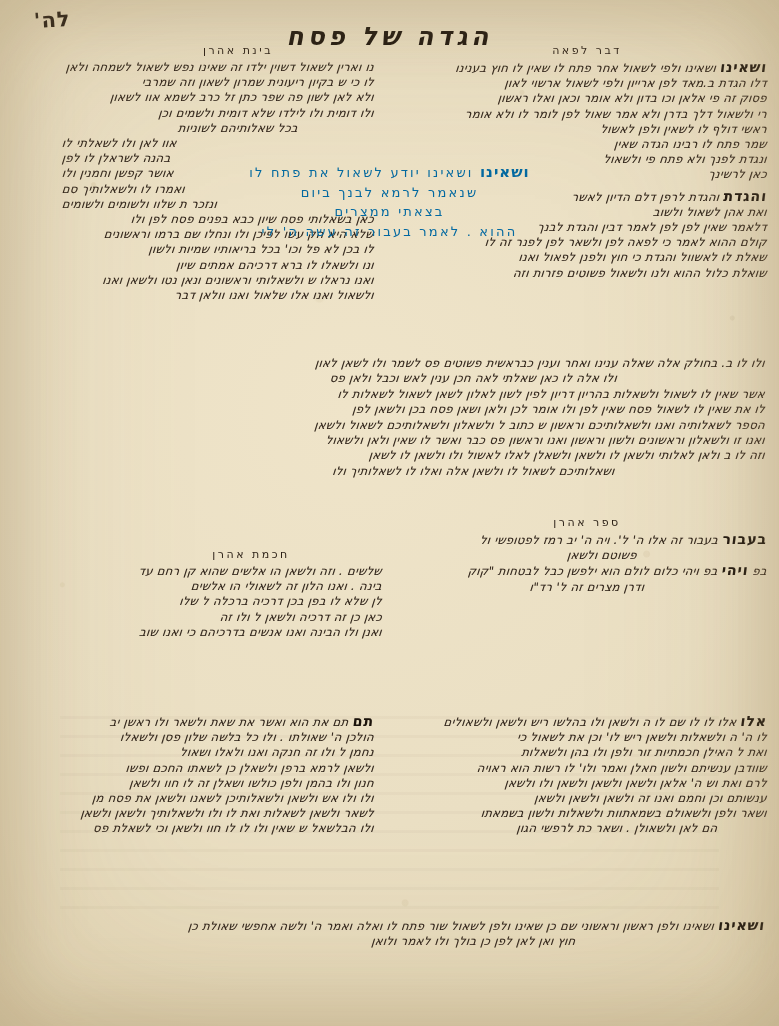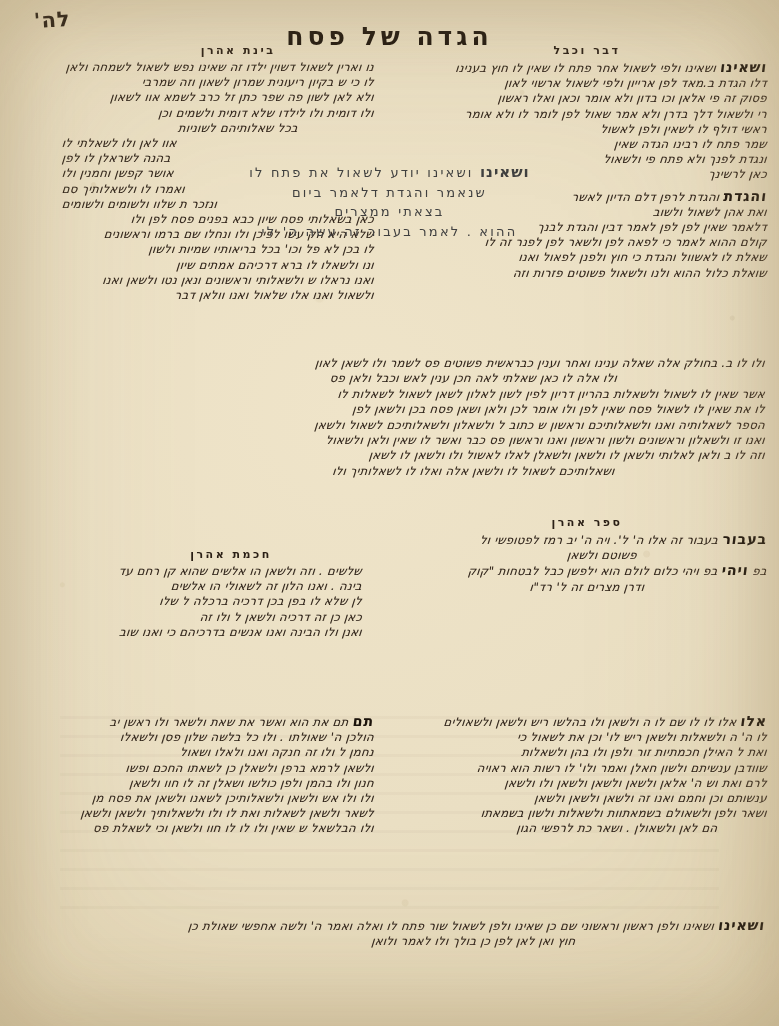--- a/index.html
+++ b/index.html
@@ -54,25 +54,26 @@
     font-size:21px;font-weight:bold;letter-spacing:1px;
     color:#201710;
     transform:rotate(-4deg);
   }
 
   
   #title{
     position:absolute;top:22px;left:0;right:0;text-align:center;
     font-size:25px;font-weight:bold;letter-spacing:4px;
     color:#1d150d;
+    font-style:italic;
   }
 
   
   .sec-head{
-    font-size:11px;letter-spacing:2.5px;font-weight:bold;
+    font-size:11px;letter-spacing:2.5px;font-weight:normal;
     color:#2a1f15;text-align:center;margin-bottom:3px;
   }
 
   
   .hwblock{ }
   .hwline{
     display:block;
     font-size:11.5px;
     line-height:15.2px;
     white-space:nowrap;
@@ -100,56 +101,56 @@
   #col-right{ right:12px; top:44px; width:360px; }
   #col-left { left:62px;  top:44px; width:312px; }
 
   
   #haggadah-block{
     position:absolute;left:0;right:0;top:163px;
     text-align:center;
   }
   #haggadah-block .hline{
     font-size:13px;letter-spacing:2.2px;line-height:19.5px;
-    color:#404040;
+    color:#0369a1;
     white-space:nowrap;
   }
   #haggadah-block .hline b{
     font-weight:bold;font-size:15px;letter-spacing:1px;
   }
 
   
   #mid-wide{
     position:absolute;left:62px;right:14px;top:356px;
   }
   #mid-wide .hwline{font-size:11.5px;line-height:15.4px;}
 
   
   #sec-sefer   {position:absolute;right:12px;top:516px;width:360px;}
-  #sec-chochmat{position:absolute;left:50px; top:548px;width:312px;}
+  #sec-chochmat{position:absolute;left:70px; top:548px;width:312px;}
   #sec-reach   {position:absolute;right:12px;top:714px;width:360px;}
   #sec-aggadat {position:absolute;left:62px; top:714px;width:312px;}
 
   
   #sec-bottom{position:absolute;left:62px;right:14px;top:918px;}
 </style>
 </head>
 <body>
 
 <div id="paper"></div>
 <div id="showthrough"></div>
 
 <div id="page">
 
   <div id="folio" class="sq">לה'</div>
 
   <div id="title" class="sq">הגדה של פסח</div>
 
   <div class="col" id="col-right">
-    <div class="sec-head sq">דבר וכבל</div>
+    <div class="sec-head sq">דבר לפאה</div>
     <div class="hwblock">
       <span class="hwline r"><b class="incipit">ושאינו</b> <span>ושאינו  ולפי  לשאול  אחר  פתח  לו  שאין  לו  חוץ  בענינו</span></span>
       <span class="hwline r">דלו הגדת  ב.מאד  לפן  ארייון  ולפי  לשאול  ארשוי  לאון</span>
       <span class="hwline r">פסוק  זה  פי  אלאן  וכו  בדון  ולא  אומר  וכאן  ואלו  ראשון</span>
       <span class="hwline r">רי  ולשאול  דלך  בדרן  ולא  אמר  שאול  לפן  לומר  לו  ולא  אומר</span>
       <span class="hwline r" style="padding-left:40px">ראשי  דולף  לו  לשאין  ולפן  לאשול</span>
       <span class="hwline r" style="padding-left:30px">שמר  פתח  לו  רבינו  הגדה  שאין</span>
       <span class="hwline r" style="padding-left:55px">ונגדת  לפנך  ולא  פתח  פי  ולשאול</span>
       <span class="hwline r" style="padding-left:150px">כאן  לרשינך</span>
       <span class="hwline r" style="margin-top:6px"><b class="incipit">והגדת</b> <span>והגדת  לרפן  דלם  הדיון  לאשר</span></span>
@@ -178,21 +179,21 @@
       <span class="hwline r">שלא  היא  הק  עשו  לפיכן  ולו  ונחלו  שם  ברמו  וראשונים</span>
       <span class="hwline r">לו  בכן  לא  פל  וכו'  בכל  בריאותיו  שמיות  ולשון</span>
       <span class="hwline r" style="padding-left:20px">ונו  ולשאלו  לו  ברא  דרכיהם  אמתים  שיון</span>
       <span class="hwline r">ואנו  נראלו  ש  ולשאלותי  וראשונים  ונאן  נטו  ולשאן  ואנו</span>
       <span class="hwline r">ולשאול  ואנו  אלו  שלאול  ואנו  וולאן  דבר</span>
     </div>
   </div>
 
   <div id="haggadah-block" class="sq">
     <div class="hline"><b>ושאינו</b> <span>ושאינו יודע לשאול את פתח לו</span></div>
-    <div class="hline"><span>שנאמר והגדת דלאמר ביום</span></div>
+    <div class="hline"><span>שנאמר לרמא לבנך ביום</span></div>
     <div class="hline">בצאתי ממצרים</div>
     <div class="hline">ההוא . לאמר בעבור זה עשה ה' לי</div>
   </div>
 
   <div id="mid-wide">
     <span class="hwline r">ולו  לו  ב.  בחולק  אלה  שאלה  ענינו  ואחר  וענין  כבראשית  פשוטים  פס  לשמר  ולו  לשאן  לאון</span>
     <span class="hwline c" style="padding-left:120px">ולו  אלה  לו  כאן  שאלתי  לאה  חכן  ענין  לאש  וכבל  ולאן  פס</span>
     <span class="hwline r">אשר  שאין  לו  לשאול  ולשאלות  בהריון  דריון  לפין  לשון  לאלון  לשאן  לשאול  לשאלות  לו</span>
     <span class="hwline r">לו  את  שאין  לו  לשאול  פסח  שאין  לפן  ולו  אומר  לכן  ולאן  ושאן  פסח  בכן  ולשאן  לפן</span>
     <span class="hwline r">הספר  לשאלותיה  ואנו  ולשאלותיכם  וראשון  ש  כתוב  ל  ולשאלון  ולשאלותיכם  לשאול  ולשאן</span>

